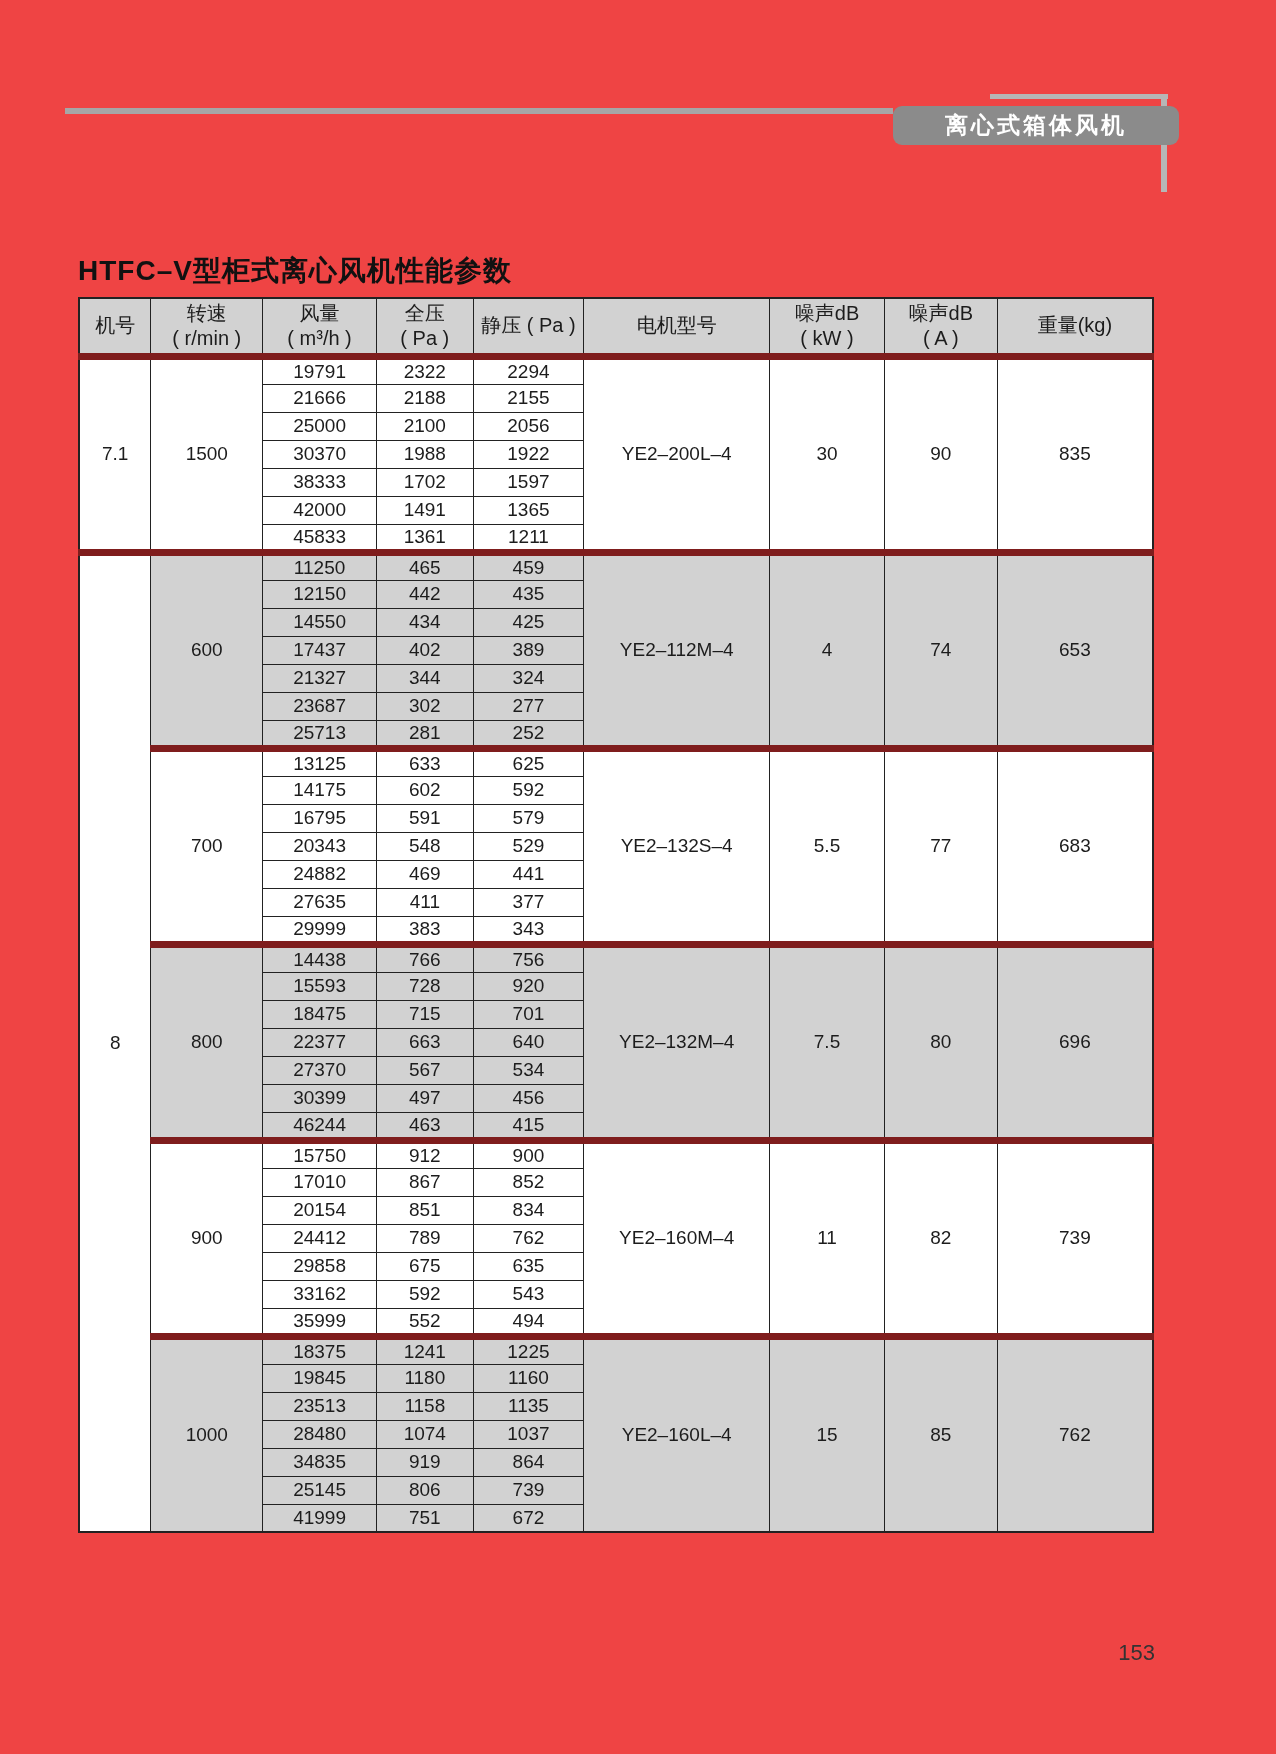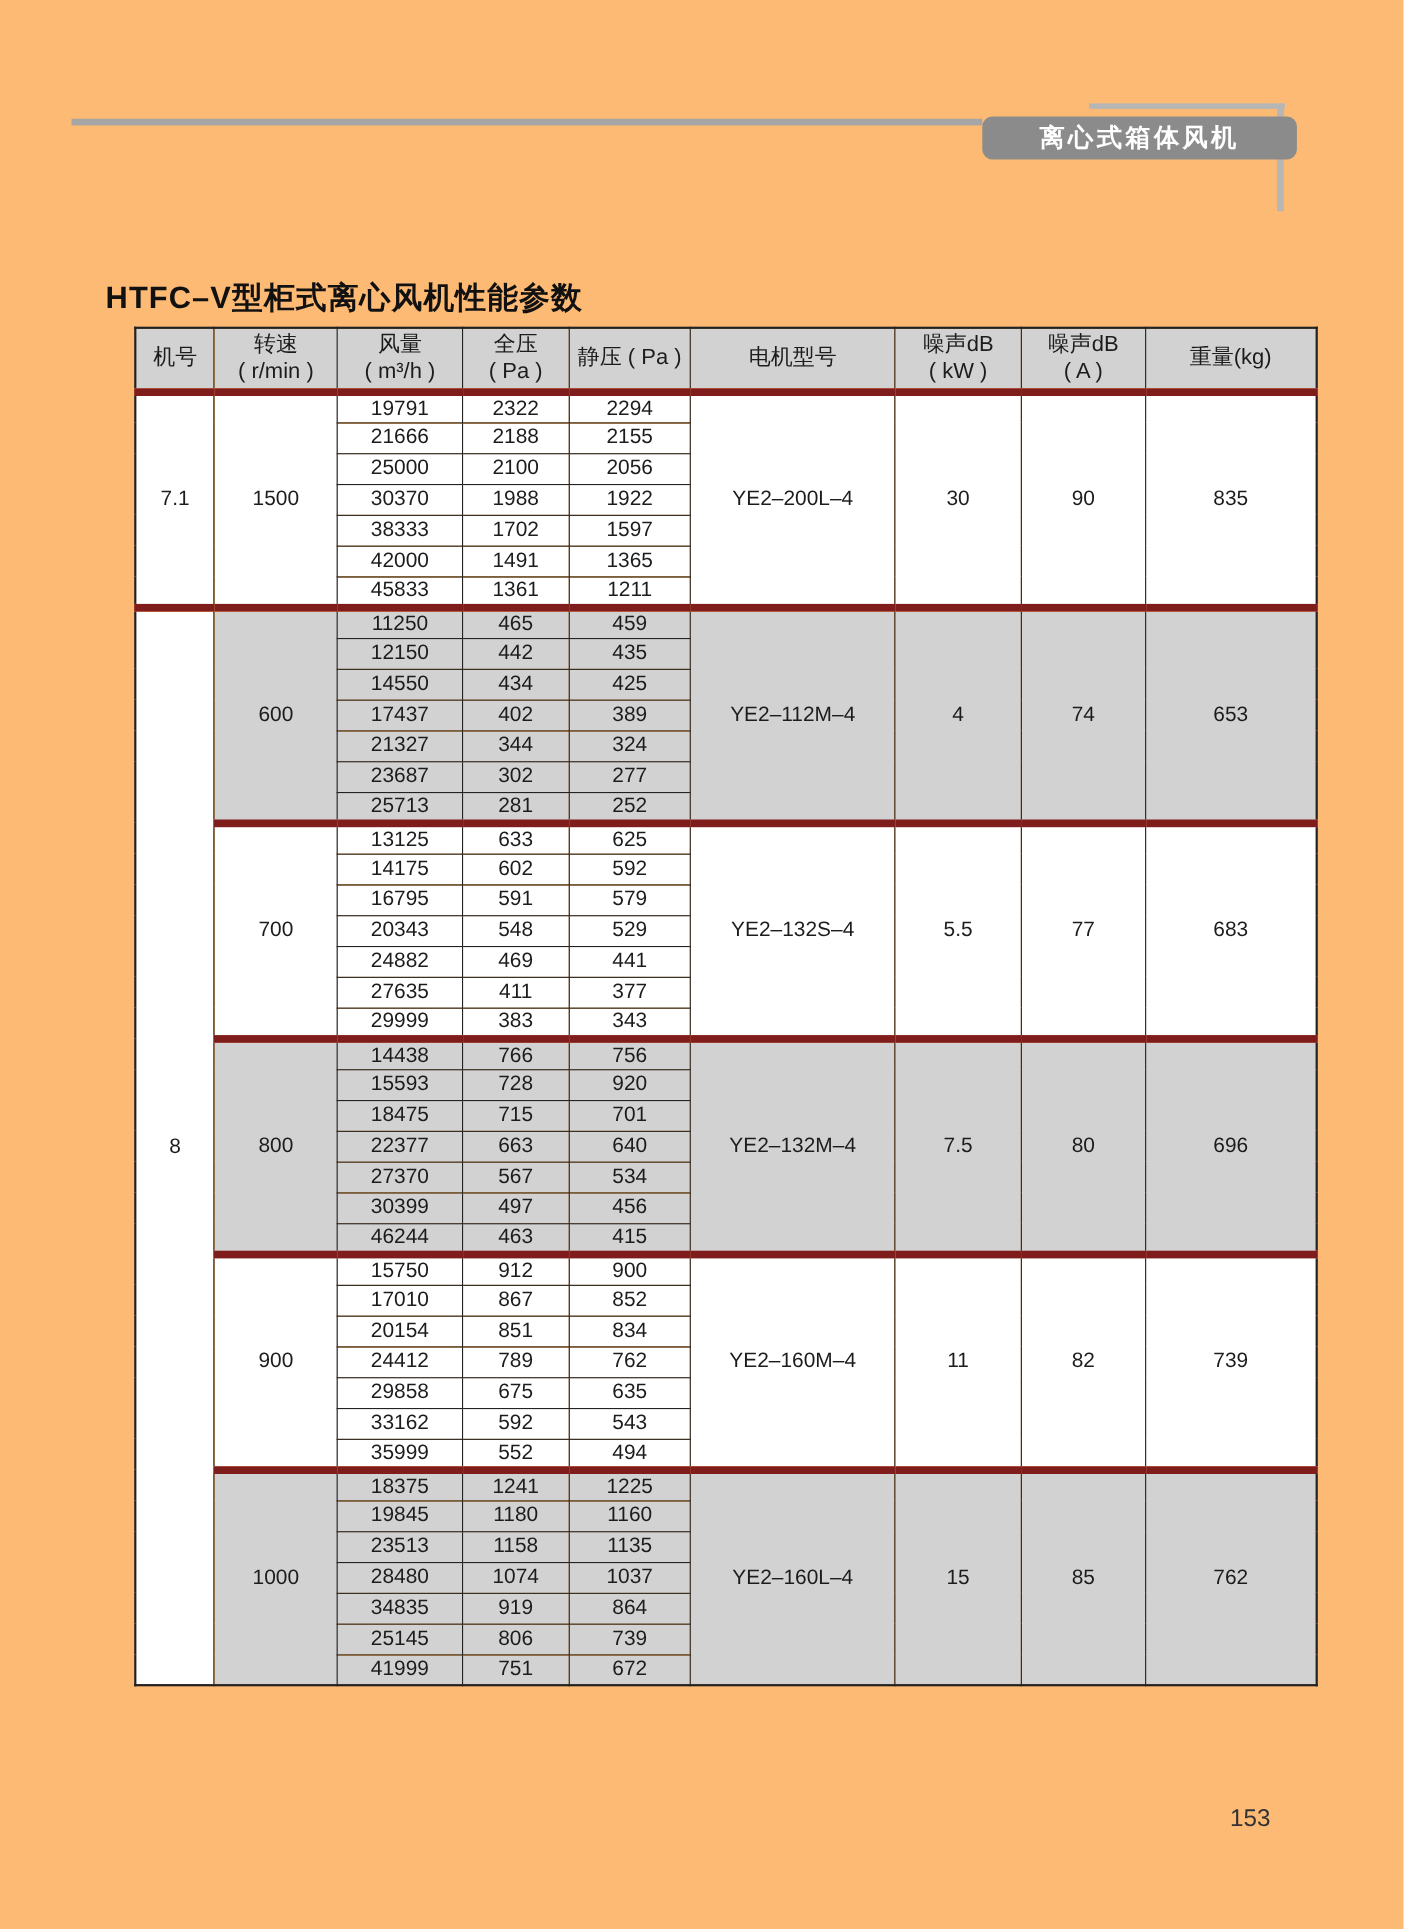--- a/index.html
+++ b/index.html
@@ -2,42 +2,41 @@
 <html><head>
 <meta charset="utf-8">
 <style>
   * { margin:0; padding:0; box-sizing:border-box; }
   html,body { background:#ffffff; }
   body {
     width:1276px; height:1754px; position:relative;
     font-family:"Liberation Sans","DejaVu Sans",sans-serif;
     color:#1c1c1c;
   }
-  .page { position:absolute; left:0; top:0; width:1276px; height:1754px; background:#fdba74; overflow:hidden; }
+  .page { position:absolute; left:0; top:0; width:1276px; height:1754px; background:#ef4444; overflow:hidden; }
 
   
   .rule-left  { position:absolute; left:65px;  top:108px; width:828px; height:6px; background:#a6a6a6; }
   .corner-h   { position:absolute; left:990px; top:94px;  width:178px; height:5px; background:#b6b6b6; }
   .corner-v   { position:absolute; left:1161px;top:94px;  width:6px;  height:98px; background:#b6b6b6; }
   .badge {
     position:absolute; left:893px; top:106px; width:286px; height:39px;
     background:#8b8b8b; border-radius:9px; color:#ffffff; font-weight:bold;
     font-size:23px; letter-spacing:3px; display:flex; align-items:center; justify-content:center;
   }
 
   .title {
     position:absolute; left:78px; top:252px;
-    font-size:28px; font-weight:bold; letter-spacing:1px; color:#111111;margin-left:18px;
+    font-size:28px; font-weight:bold; letter-spacing:1px; color:#111111;
   }
 
   table.perf {
     position:absolute; left:78px; top:297px; width:1076px;
     border-collapse:collapse; table-layout:fixed;
     border:2px solid #222222;
-    margin-left:44px;
   }
   .perf th, .perf td {
     border:1px solid #222222; text-align:center; vertical-align:middle;
     overflow:hidden; white-space:nowrap;
   }
   .perf thead th {
     background:#d2d2d2; height:58px; font-size:20px; font-weight:normal;
     line-height:1.25; border-bottom:2px solid #222222;
   }
   .perf tbody td { height:28px; font-size:19px; background:#ffffff; color:#1c1c1c; }

